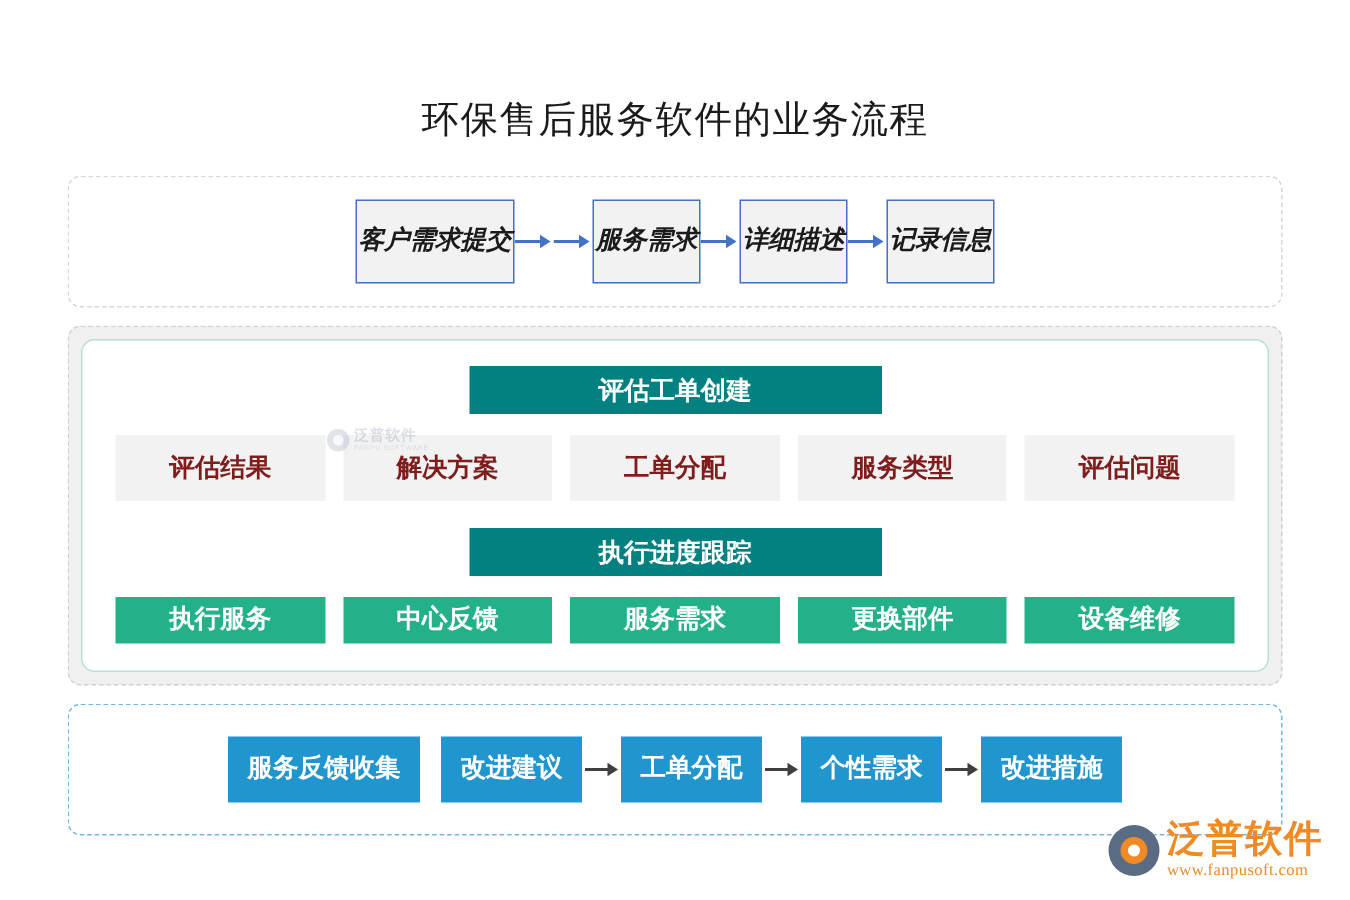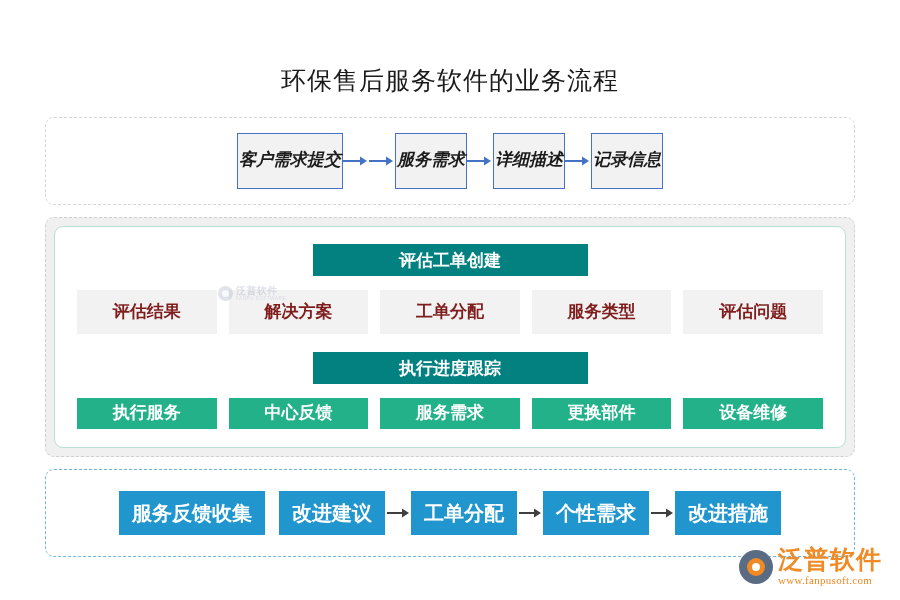--- a/index.html
+++ b/index.html
@@ -129,21 +129,21 @@
     color: #ffffff;
     font-size: 17px;
     height: 31px;
     flex: 1;
   }
 
   .node-blue {
     background: #2196ce;
     border: none;
     color: #ffffff;
-    font-size: 20px;
+    font-size: 17px;
     height: 44px;
     padding: 0 13px;
   }
 
   .band {
     background: #038080;
     color: #ffffff;
     font-weight: bold;
     font-size: 17px;
     height: 32px;

